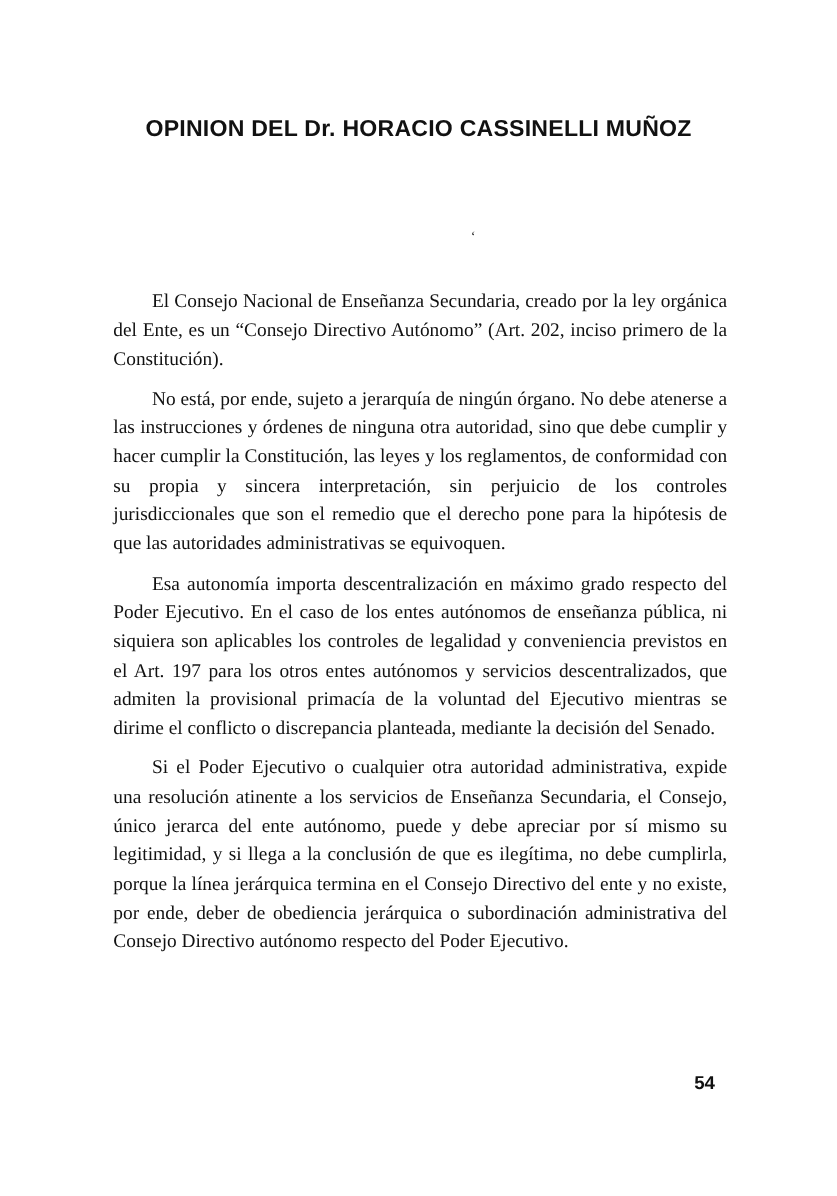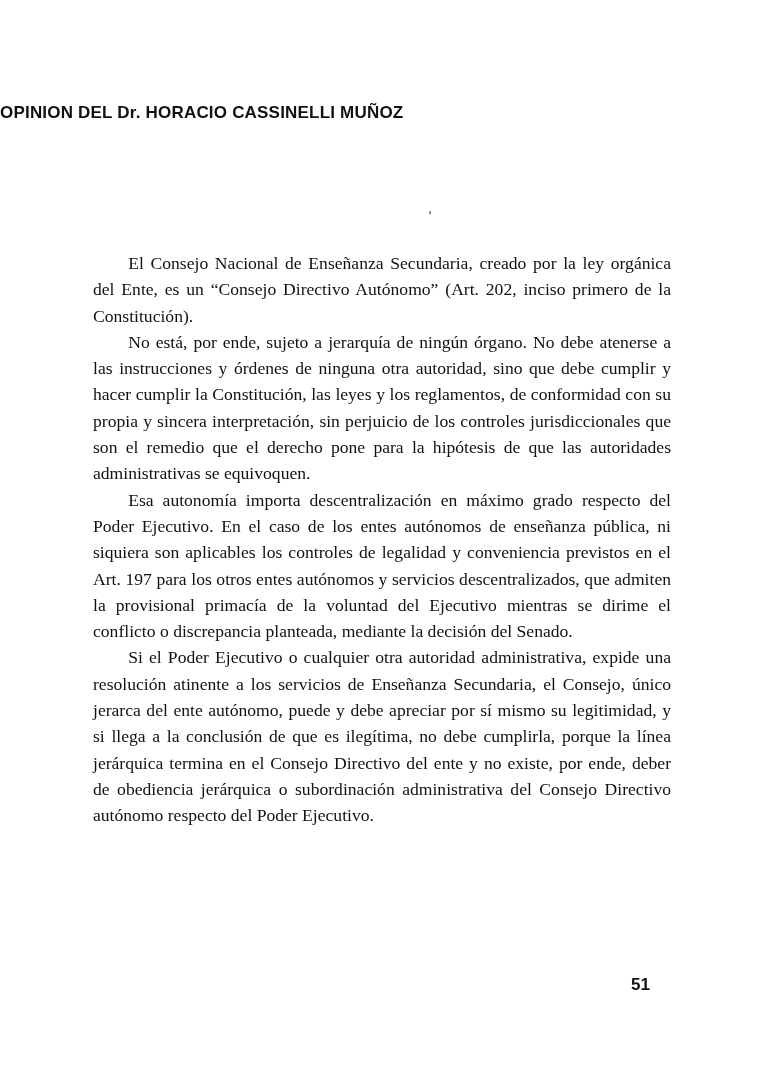--- a/index.html
+++ b/index.html
@@ -20,24 +20,24 @@
     left: 0; top: 0;
     width: 761px;
     height: 1087px;
     background: #ffffff;
   }
   .doc-title {
     position: absolute;
     left: 0;
     top: 92px;
     width: 761px;
-    text-align: left;
+    text-align: center;
     font-family: "Liberation Sans", sans-serif;
     font-weight: bold;
-    font-size: 17px;
+    font-size: 21px;
     letter-spacing: 0.2px;
     color: #111111;
   }
   .stray-mark {
     position: absolute;
     left: 428px;
     top: 208px;
     width: 8px;
     height: 13px;
     color: #2b2b2b;
@@ -51,21 +51,21 @@
     top: 250px;
     width: 578px;
     font-family: "Liberation Serif", serif;
     font-size: 17.6px;
     line-height: 26.3px;
     color: #111111;
     text-align: justify;
     text-justify: inter-word;
   }
   .body-text p {
-    margin: 0;
+    margin: 10px;
     text-indent: 2.0em;
     -webkit-hyphens: manual;
     hyphens: manual;
   }
   .page-number {
     position: absolute;
     left: 0;
     top: 975px;
     width: 761px;
     text-align: center;
@@ -86,15 +86,15 @@
 
   <div class="stray-mark">‘</div>
 
   <div class="body-text">
     <p>El Consejo Nacional de Enseñanza Secundaria, creado por la ley orgánica del Ente, es un “Consejo Directivo Autónomo” (Art. 202, inciso primero de la Constitución).</p>
     <p>No está, por ende, sujeto a jerarquía de ningún órgano. No debe atenerse a las instrucciones y órdenes de ninguna otra autoridad, sino que debe cumplir y hacer cumplir la Constitución, las leyes y los reglamentos, de conformidad con su propia y sincera interpretación, sin perjuicio de los controles jurisdiccionales que son el remedio que el derecho pone para la hipótesis de que las autoridades administrativas se equivoquen.</p>
     <p>Esa autonomía importa descentralización en máximo grado respecto del Poder Ejecutivo. En el caso de los entes autónomos de enseñanza pública, ni siquiera son aplicables los controles de legalidad y conveniencia previstos en el Art. 197 para los otros entes autónomos y servicios descentralizados, que admiten la provisional primacía de la voluntad del Ejecutivo mientras se dirime el conflicto o discrepancia planteada, mediante la decisión del Senado.</p>
     <p>Si el Poder Ejecutivo o cualquier otra autoridad administrativa, expide una resolución atinente a los servicios de Enseñanza Secundaria, el Consejo, único jerarca del ente autónomo, puede y debe apreciar por sí mismo su legitimidad, y si llega a la conclusión de que es ilegítima, no debe cumplirla, porque la línea jerárquica termina en el Consejo Directivo del ente y no existe, por ende, deber de obediencia jerárquica o subordinación administrativa del Consejo Directivo autónomo respecto del Poder Ejecutivo.</p>
   </div>
 
-  <div class="page-number">51</div>
+  <div class="page-number">54</div>
 
 </div>
 
 </body></html>

